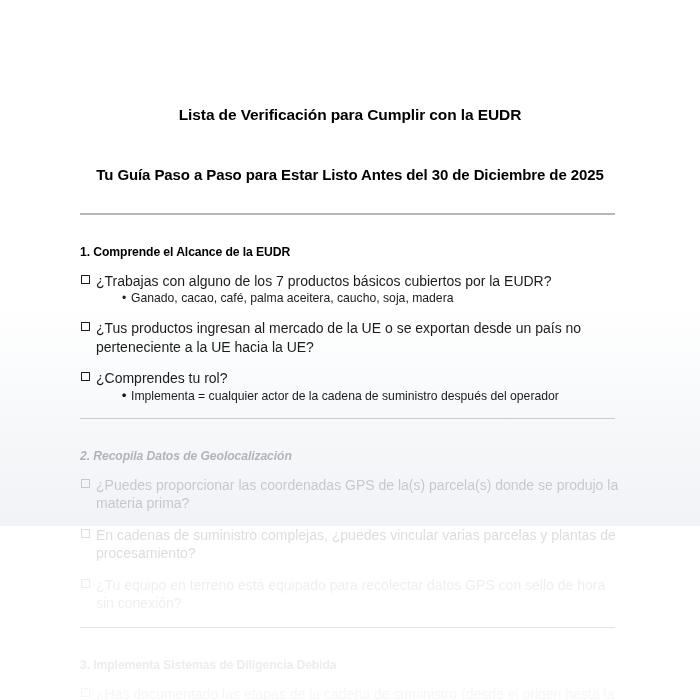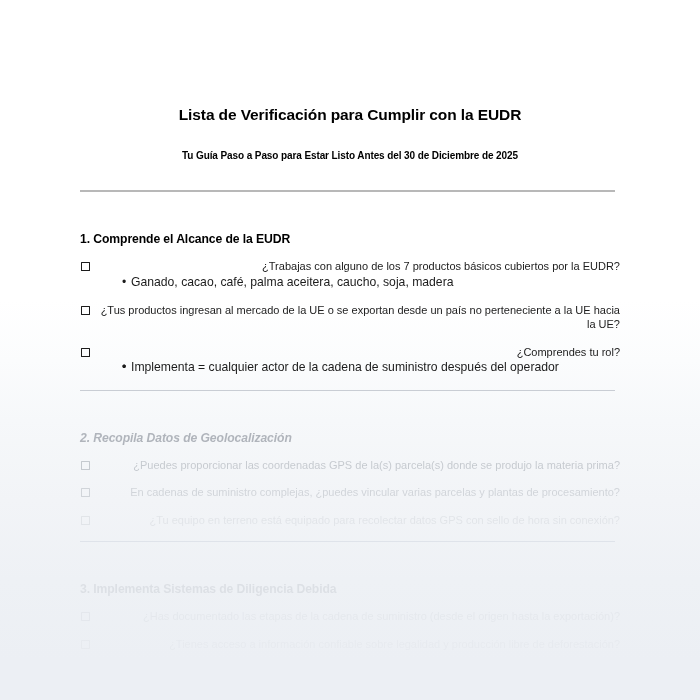--- a/index.html
+++ b/index.html
@@ -12,21 +12,21 @@
     overflow: hidden;
     background: #ffffff;
     font-family: "Liberation Sans", sans-serif;
     -webkit-font-smoothing: antialiased;
   }
 
   
   #page {
     position: relative;
     width: 700px;
-    height: 700px;
+    height: 526px;
     background: linear-gradient(to bottom,
         #ffffff 0px,
         #ffffff 300px,
         #fbfcfd 360px,
         #f6f8fa 420px,
         #f2f4f7 500px,
         #eef1f5 580px,
         #eceff4 660px,
         #eceff4 700px);
     box-sizing: border-box;
@@ -44,25 +44,25 @@
     font-size: 15.5px;
     font-weight: bold;
     color: #000000;
     text-align: center;
     margin: 0;
     padding-top: 105px;
     line-height: 1.3;
     letter-spacing: -0.1px;
   }
   .doc-subtitle {
-    font-size: 10px;
+    font-size: 15px;
     font-weight: bold;
     color: #000000;
     text-align: center;
-    margin: 0;
+    margin: 16px;
     padding-top: 24px;
     line-height: 1.3;
     letter-spacing: -0.1px;
   }
 
   
   .rule {
     height: 0;
     border: 0;
     border-top: 2px solid #b8b8b8;
@@ -73,47 +73,46 @@
   .rule.r2 { margin-top: 14px; border-top-color: #c9cdd4; border-top-width: 1.5px; }
   .rule.r3 { margin-top: 14px; border-top-color: #dfe3ea; border-top-width: 1.5px; }
 
   
   .section { }
   .section-title {
     font-size: 12.2px;
     font-weight: bold;
     color: #000000;
     margin: 0;
-    padding-top: 40px;
+    padding-top: 30px;
     letter-spacing: -0.1px;
   }
 
   .item {
     margin-top: 13px;
     position: relative;
     padding-left: 18px;
   }
   .item .cbox {
     position: absolute;
     left: 1px;
     top: 3px;
     width: 9px;
     height: 9px;
     border: 1.3px solid #1b1b1b;
     background: transparent;
     box-sizing: border-box;
     border-radius: 0.5px;
   }
   .item .qtext {
-    font-size: 11px;
+    font-size: 14px;
     color: #1c1c1c;
     line-height: 1.32;
     display: block;
     margin-left: -2px;
-    text-align: right;
   }
   .sublist {
     list-style: none;
     margin: 0;
     padding: 0 0 0 24px;
   }
   .sublist li {
     font-size: 12.2px;
     color: #1c1c1c;
     line-height: 1.33;

